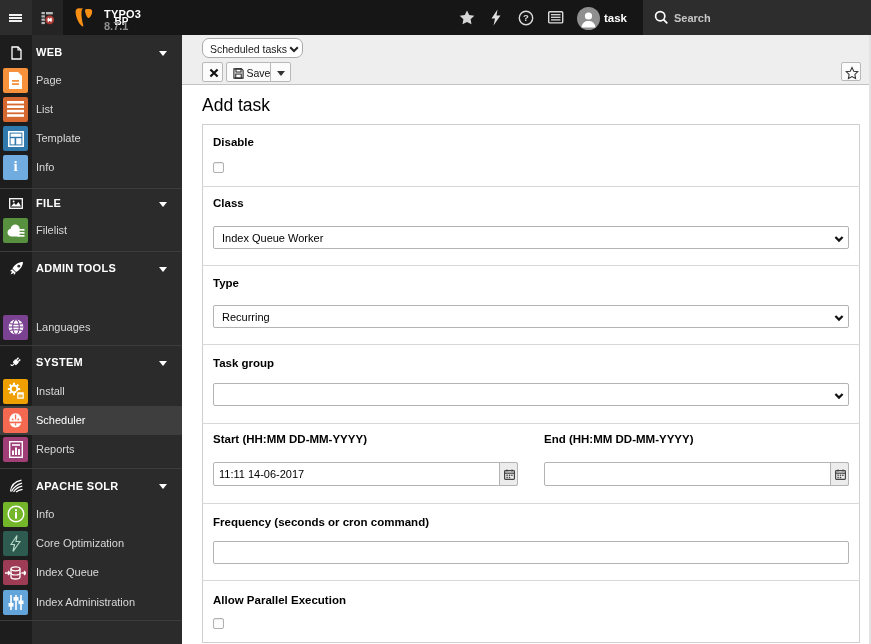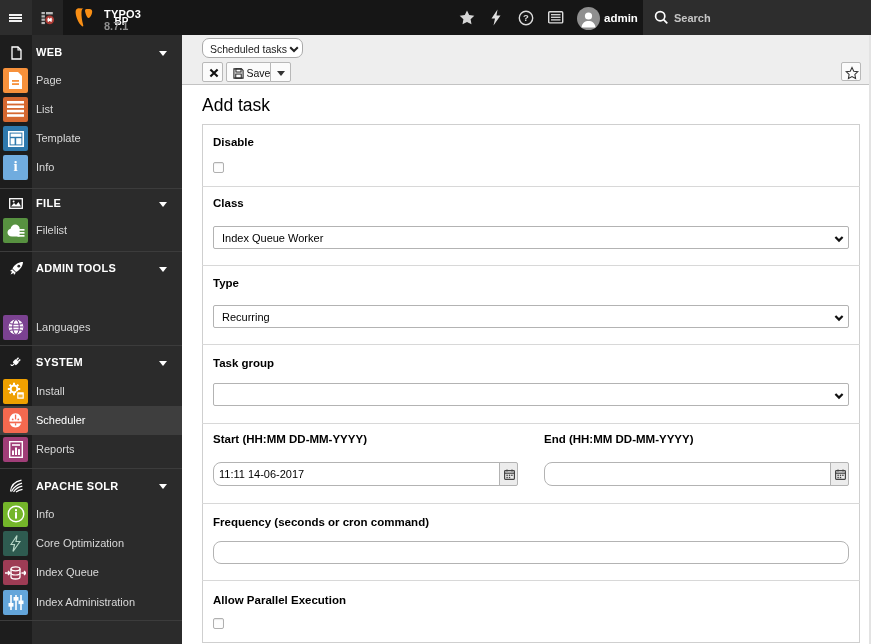--- a/index.html
+++ b/index.html
@@ -45,21 +45,21 @@
 
 
 #h1 { position:absolute; left:202px; top:95px; font-size:17.5px; font-weight:400; color:#000; line-height:20px; }
 #formbox { position:absolute; left:202px; top:123.5px; width:658px; height:519px; background:#fff; border:1px solid #cfcfcf; }
 .fdiv { position:absolute; left:202px; width:658px; height:1px; background:#d8d8d8; }
 .flabel { position:absolute; font-size:11.5px; font-weight:bold; color:#000; line-height:13px; }
 .cbox { position:absolute; width:11px; height:11px; background:#fdfdfd; border:1px solid #b0b0b0; border-radius:2px; box-shadow:inset 0 1px 1px rgba(0,0,0,.08); }
 .fselect { position:absolute; left:213px; width:636px; height:23px; background:#fff; border:1px solid #b3b3b3; border-radius:2px; }
 .fselect .t { position:absolute; left:8px; top:5px; font-size:11px; color:#000; }
 .fselect svg { position:absolute; right:4.5px; top:9px; }
-.finput { position:absolute; background:#fff; border:1px solid #b3b3b3; border-radius:8px; font-size:11px; color:#000; }
+.finput { position:absolute; background:#fff; border:1px solid #b3b3b3; border-radius:2px; font-size:11px; color:#000; }
 .finput .t { position:absolute; left:5px; top:5.5px; }
 .calbtn { position:absolute; top:-1px; right:-1px; width:19px; height:24px; background:#ececec; border:1px solid #b3b3b3; border-radius:0 2px 2px 0; }
 #scrollhint { position:absolute; left:869px; top:35px; width:2px; height:609px; background:#e3e3e3; }
 </style>
 </head>
 <body>
 <div id="page">
 
 <div id="topbar">
   <div class="tb-burger">
@@ -106,21 +106,21 @@
     <line x1="3" y1="3.7" x2="12.5" y2="3.7" stroke="#dcdcdc" stroke-width="1.3"></line>
     <line x1="3" y1="6.3" x2="12.5" y2="6.3" stroke="#dcdcdc" stroke-width="1.3"></line>
     <line x1="3" y1="8.9" x2="12.5" y2="8.9" stroke="#dcdcdc" stroke-width="1.3"></line>
   </svg>
 
   <svg class="abs" style="left:577px;top:6.5px" width="23" height="23" viewBox="0 0 23 23">
     <circle cx="11.5" cy="11.5" r="11.5" fill="#8f8f8f"></circle>
     <circle cx="11.5" cy="9" r="3.6" fill="#fff"></circle>
     <path d="M4.5,20.5 C5,15.8 8,14 11.5,14 C15,14 18,15.8 18.5,20.5 Z" fill="#fff"></path>
   </svg>
-  <div class="tb-admin">admin</div>
+  <div class="tb-admin">task</div>
   <div class="tb-search">
     <svg class="abs" style="left:11px;top:10px" width="15" height="15" viewBox="0 0 15 15">
       <circle cx="6.2" cy="6.2" r="4.6" fill="none" stroke="#fff" stroke-width="1.7"></circle>
       <line x1="9.6" y1="9.6" x2="13.3" y2="13.3" stroke="#fff" stroke-width="1.7"></line>
     </svg>
     <span>Search</span>
   </div>
 </div>
 
 <div id="sidebar">

